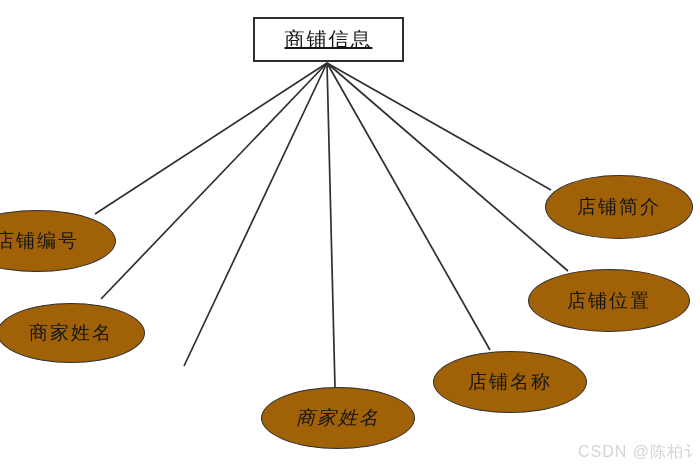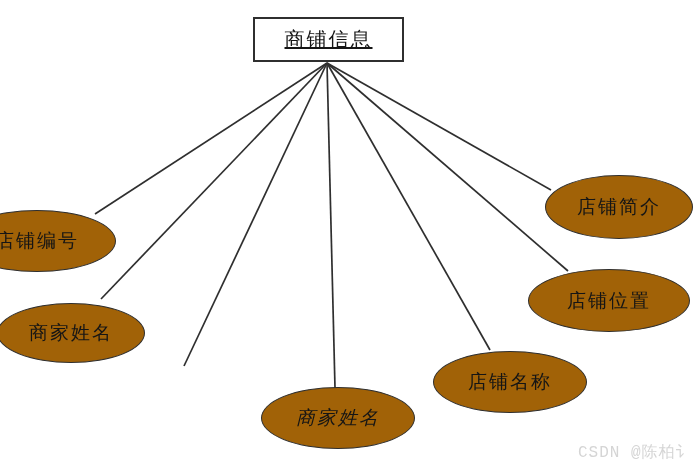--- a/index.html
+++ b/index.html
@@ -67,21 +67,21 @@
   .attr-1 { left:  -3px; top: 303px; width: 148px; height: 60px; }
   .attr-2 { left:  89px; top: 367px; width: 152px; height: 64px; }
   .attr-3 { left: 261px; top: 387px; width: 154px; height: 62px; font-style: italic; }
   .attr-4 { left: 433px; top: 351px; width: 154px; height: 62px; text-align: right; }
   .attr-5 { left: 528px; top: 269px; width: 162px; height: 63px; }
   .attr-6 { left: 545px; top: 175px; width: 148px; height: 64px; }
   .watermark {
     position: absolute;
     left: 578px;
     top: 442px;
-    font-family: Liberation Mono, monospace;
+    font-family: Liberation Sans, sans-serif;
     font-size: 16px;
     letter-spacing: 1px;
     color: var(--watermark, #d5d5d5);
     white-space: nowrap;
   }
 </style>
 </head>
 <body>
 
 <div class="canvas">

